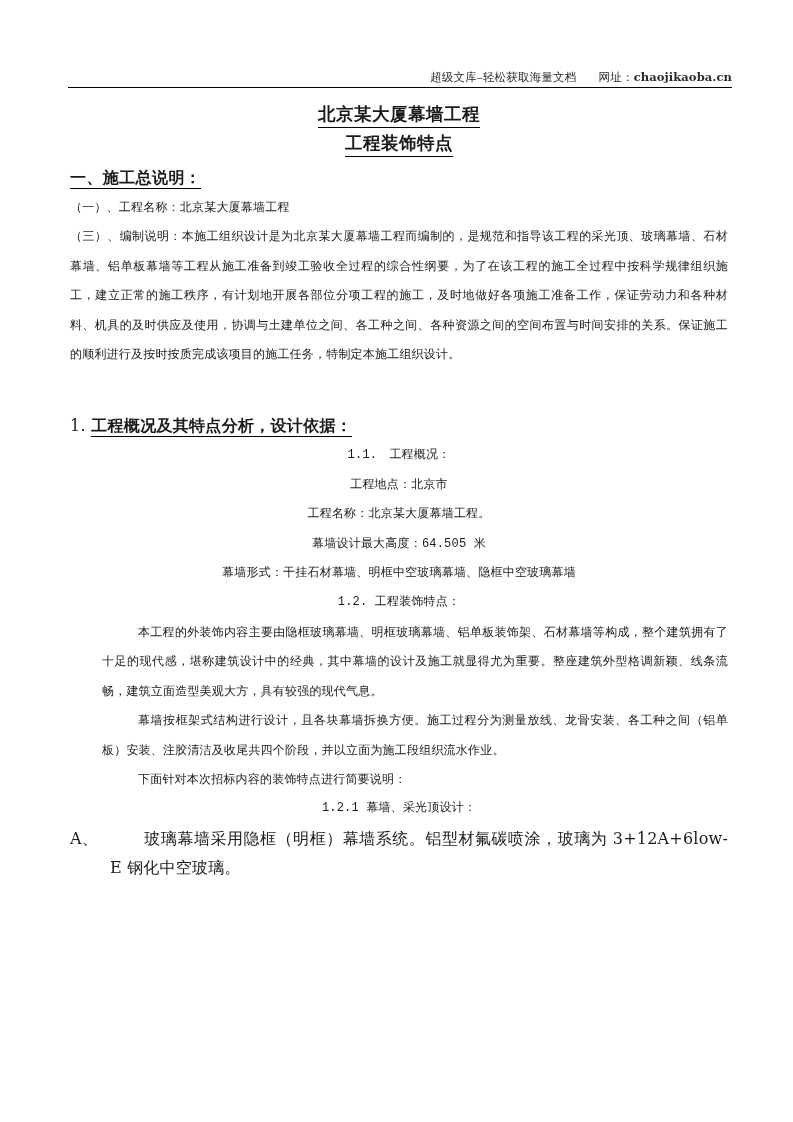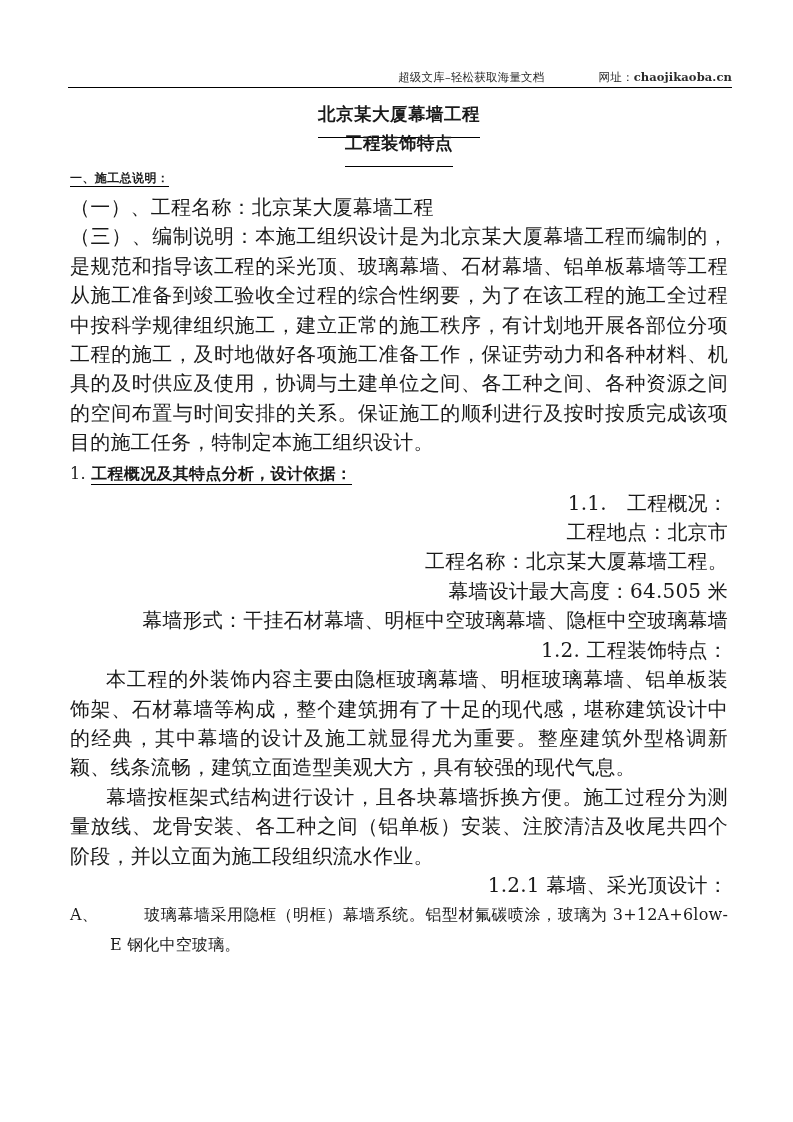--- a/index.html
+++ b/index.html
@@ -42,21 +42,20 @@
   .header .hdr-site {
     letter-spacing: 0.2px;
     text-align: right;
   }
   .header .hdr-gap {
     display: inline-block;
     width: 22px;
   }
   .header .hdr-url-label {
     letter-spacing: 0.2px;
-    margin-left: 32px;
   }
   .header .hdr-url {
     font-family: "DejaVu Serif", "Liberation Serif", serif;
     letter-spacing: 0.1px;
     font-weight: bold;
   }
 
   
   .content {
     position: absolute;
@@ -68,64 +67,67 @@
   
   .doc-title {
     text-align: center;
     font-size: 17.5px;
     font-weight: bold;
     line-height: 29px;
     letter-spacing: 0.5px;
   }
   .doc-title span {
     border-bottom: 1.4px solid #000;
-    padding-bottom: 13px;
+    padding-bottom: 3px;
   }
 
   
   .heading-1 {
-    font-size: 12px;
+    font-size: 16px;
     font-weight: bold;
     line-height: 30px;
     letter-spacing: 0.4px;
     margin-top: 5px;
   }
   .heading-1 span.ul {
     border-bottom: 1.4px solid #000;
     padding-bottom: 1px;
   }
 
   .heading-num {
     font-size: 16px;
     line-height: 31px;
     letter-spacing: 0.3px;
+    margin-top: 41px;
   }
   .heading-num .num {
     font-weight: normal;
     font-family: "DejaVu Serif", "Liberation Serif", serif;
   }
   .heading-num .ul {
     font-weight: bold;
     border-bottom: 1.4px solid #000;
     padding-bottom: 1px;
   }
 
   
   .para {
-    font-size: 20px;
+    font-size: 12px;
     line-height: 29.4px;
     text-align: justify;
     text-justify: inter-ideograph;
     letter-spacing: 0.2px;
   }
   .para.indent {
     text-indent: 36px;
+    margin-left: 32px;
   }
   .para.tight {
-    text-align: right;
+    text-align: center;
+    font-family: Liberation Mono, monospace;
   }
 
   
   .hang-item {
     font-size: 16px;
     line-height: 29.4px;
     text-align: justify;
     text-justify: inter-ideograph;
     letter-spacing: 0.2px;
     padding-left: 40px;
@@ -170,20 +172,21 @@
     <div class="para tight">工程名称：北京某大厦幕墙工程。</div>
     <div class="para tight">幕墙设计最大高度：64.505 米</div>
     <div class="para tight">幕墙形式：干挂石材幕墙、明框中空玻璃幕墙、隐框中空玻璃幕墙</div>
 
     <div class="para tight">1.2. 工程装饰特点：</div>
 
     <div class="para indent">本工程的外装饰内容主要由隐框玻璃幕墙、明框玻璃幕墙、铝单板装饰架、石材幕墙等构成，整个建筑拥有了十足的现代感，堪称建筑设计中的经典，其中幕墙的设计及施工就显得尤为重要。整座建筑外型格调新颖、线条流畅，建筑立面造型美观大方，具有较强的现代气息。</div>
 
     <div class="para indent">幕墙按框架式结构进行设计，且各块幕墙拆换方便。施工过程分为测量放线、龙骨安装、各工种之间（铝单板）安装、注胶清洁及收尾共四个阶段，并以立面为施工段组织流水作业。</div>
 
+    <div class="para indent">下面针对本次招标内容的装饰特点进行简要说明：</div>
 
     <div class="para tight">1.2.1 幕墙、采光顶设计：</div>
 
     <div class="hang-item">
       <span class="marker">A、</span><span class="first-gap"></span><span>玻璃幕墙采用隐框（明框）幕墙系统。铝型材氟碳喷涂，玻璃为 3+12A+6low-E 钢化中空玻璃。</span>
     </div>
 
   </div>
 </div>
 

